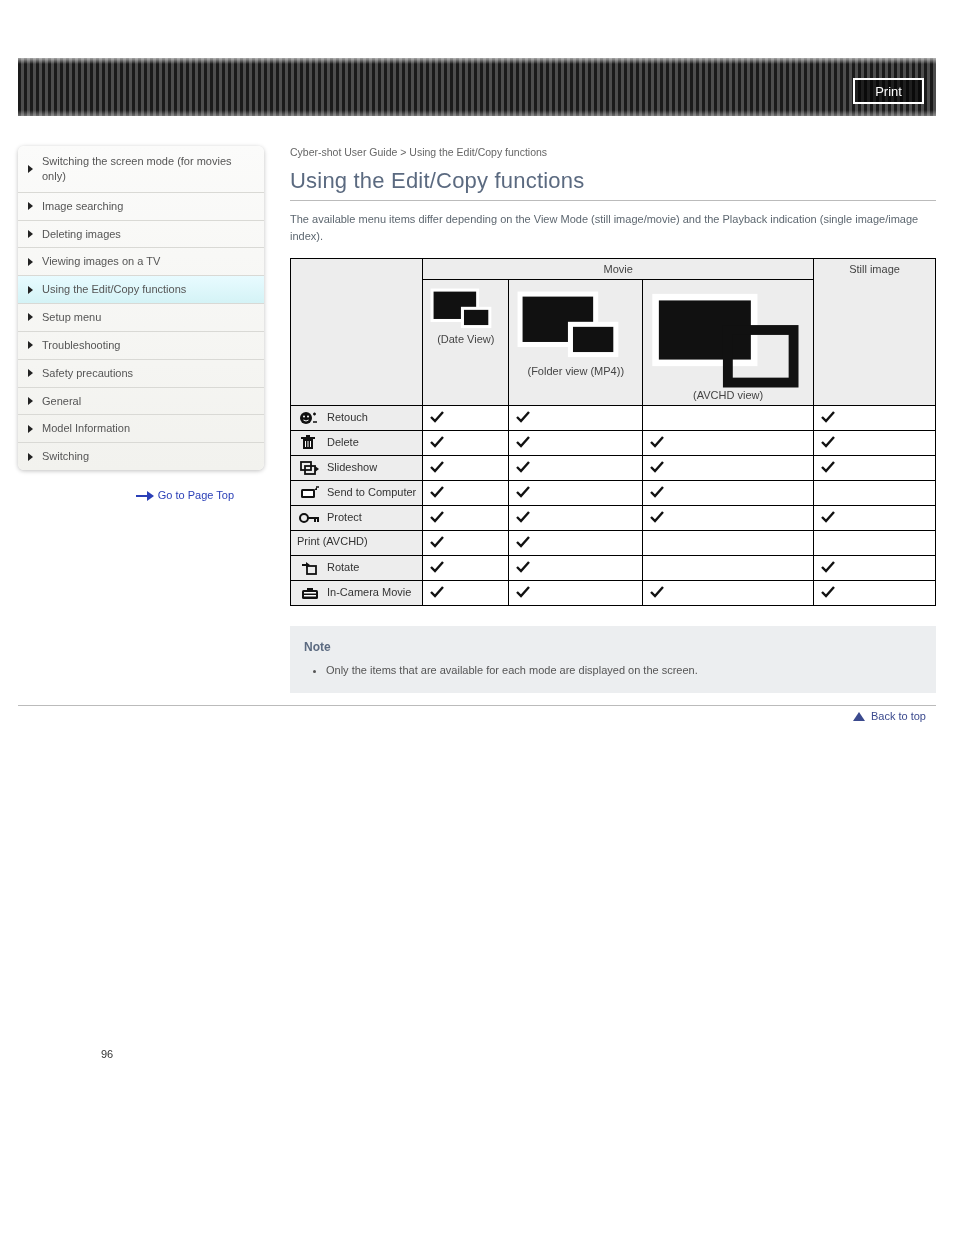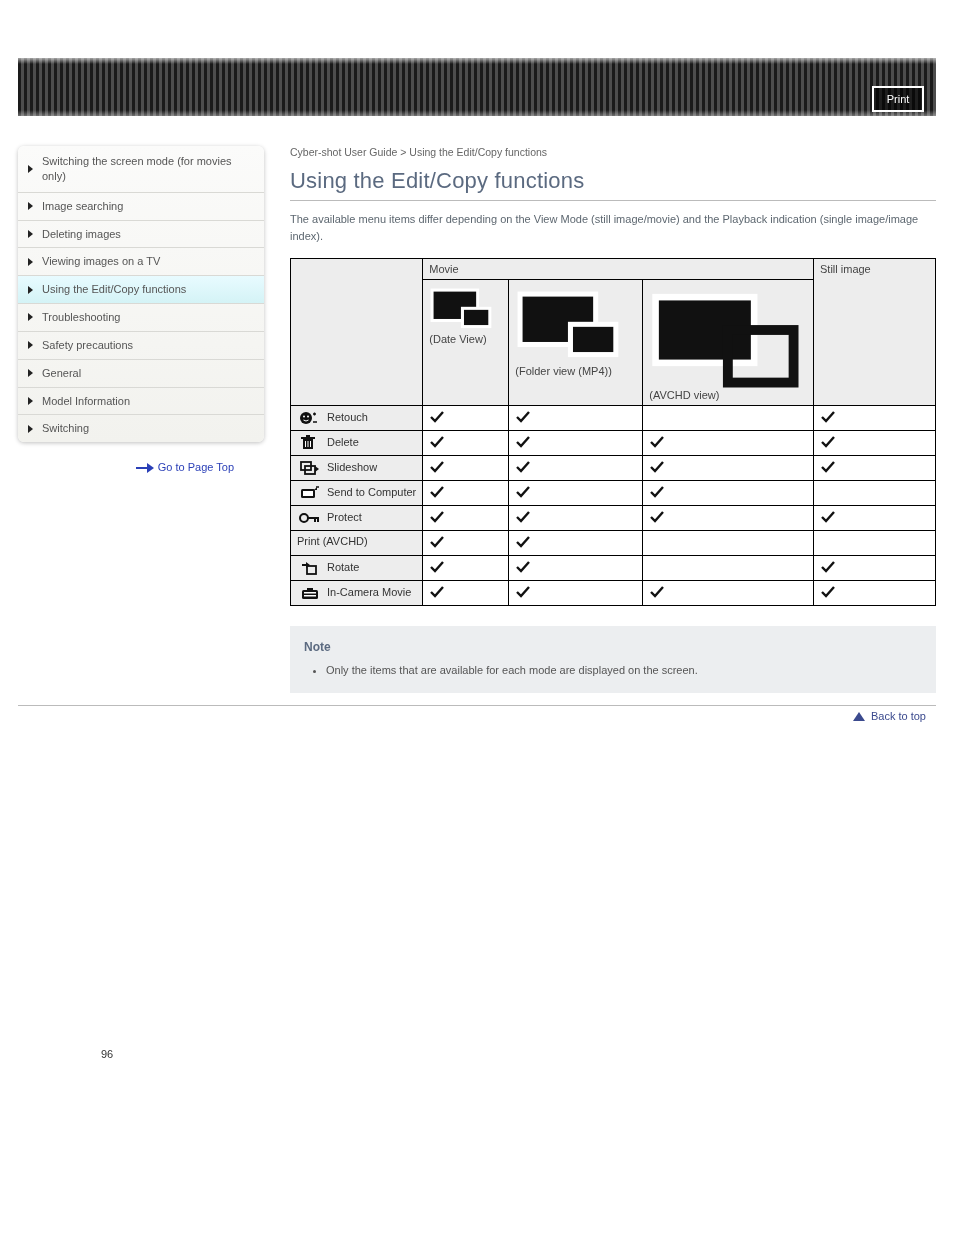--- a/index.html
+++ b/index.html
@@ -28,27 +28,27 @@
     content: "";
     position: absolute;
     left: 0; right: 0; bottom: -10px;
     height: 16px;
     background: linear-gradient(to top, rgba(255,255,255,1), rgba(255,255,255,0));
     pointer-events: none;
   }
   .print-box {
     position: absolute;
     right: 12px;
-    top: 28px;
-    width: 52px;
+    top: 20px;
+    width: 71px;
     height: 26px;
     border: 2px solid #fff;
     background: rgba(0,0,0,0.6);
     color: #fff;
-    font-size: 11px;
+    font-size: 13px;
     display: flex;
     align-items: center;
     justify-content: center;
   }
   .page-wrap { display: flex; padding: 30px 18px 0 18px; }
   .sidebar {
     width: 246px;
     flex-shrink: 0;
     border-radius: 6px;
     box-shadow: 0 1px 4px rgba(0,0,0,0.25);
@@ -129,20 +129,21 @@
   table.tbl th, table.tbl td {
     border: 1px solid #000;
     padding: 4px 6px;
     vertical-align: top;
     text-align: left;
   }
   table.tbl th {
     background: #ededed;
     font-weight: normal;
     color: #444;
+    text-align: center;
   }
   .row-head {
     background: #ededed;
     white-space: nowrap;
   }
   .row-head .icon {
     display: inline-block;
     width: 26px;
     height: 16px;
     vertical-align: middle;
@@ -195,20 +196,21 @@
 
 <div class="page-wrap">
 
   <div style="width:246px">
     <div class="sidebar">
       <div class="side-item"><span class="arrow"></span><span>Switching the screen mode (for movies only)</span></div>
       <div class="side-item small"><span class="arrow"></span><span>Image searching</span></div>
       <div class="side-item small"><span class="arrow"></span><span>Deleting images</span></div>
       <div class="side-item small"><span class="arrow"></span><span>Viewing images on a TV</span></div>
       <div class="side-item small active"><span class="arrow"></span><span>Using the Edit/Copy functions</span></div>
+      <div class="side-item small"><span class="arrow"></span><span>Setup menu</span></div>
       <div class="side-item small"><span class="arrow"></span><span>Troubleshooting</span></div>
       <div class="side-item small"><span class="arrow"></span><span>Safety precautions</span></div>
       <div class="side-item small"><span class="arrow"></span><span>General</span></div>
       <div class="side-item small"><span class="arrow"></span><span>Model Information</span></div>
       <div class="side-item small"><span class="arrow"></span><span>Switching</span></div>
     </div>
     <div class="side-go">
       <span class="ar"></span><a>Go to Page Top</a>
     </div>
   </div>

